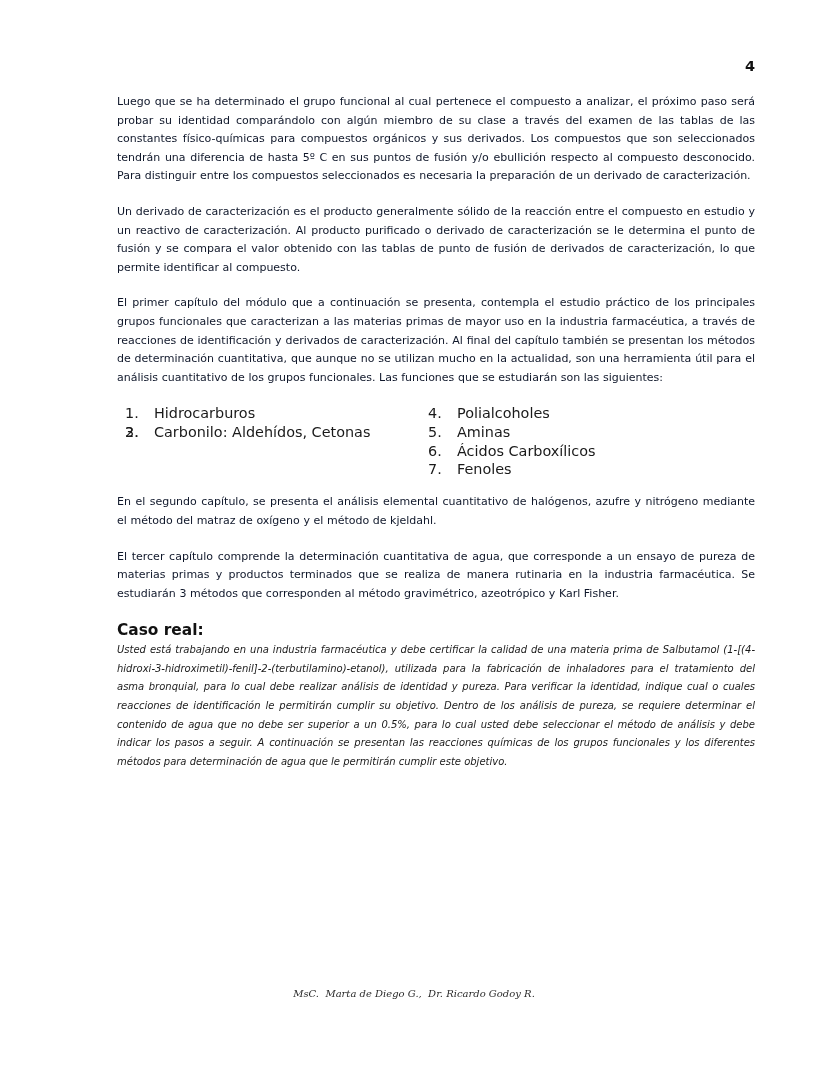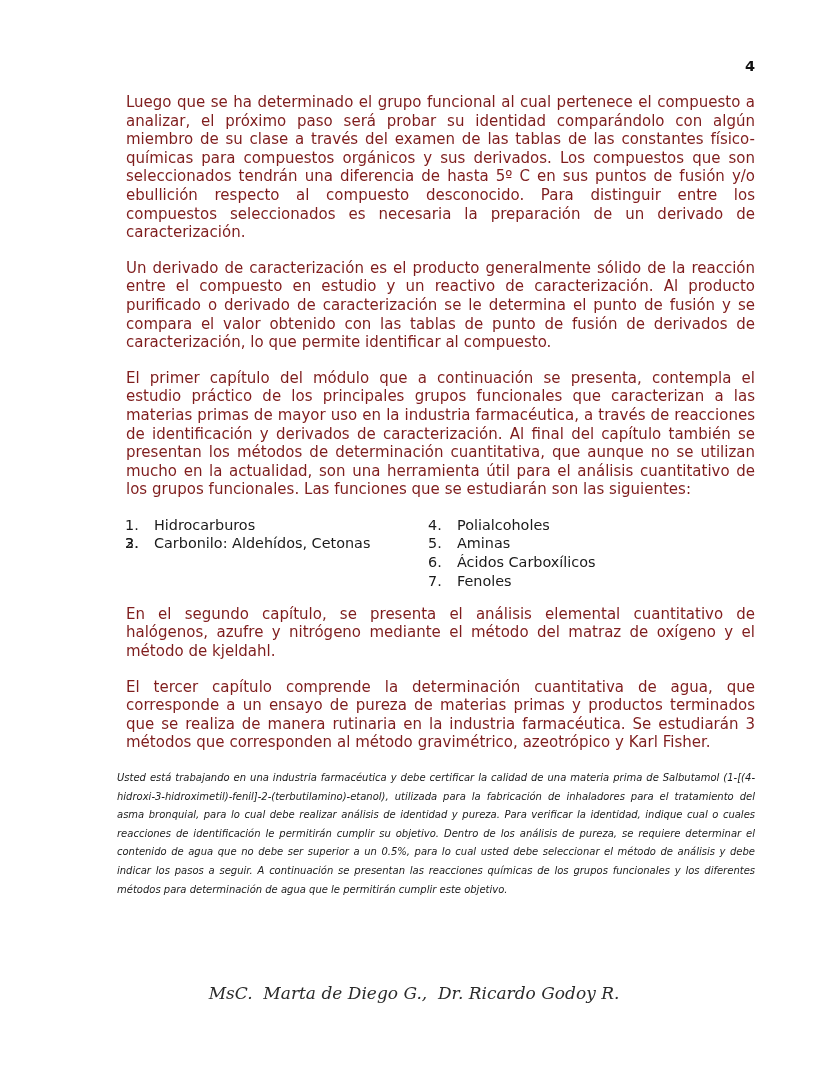--- a/index.html
+++ b/index.html
@@ -36,26 +36,26 @@
   }
 
   .content {
     position: absolute;
     left: 117px;
     top: 93px;
     width: 638px;
   }
 
   p.body-par {
-    margin: 0 0 17px 9px;
-    font-size: 15px;
+    margin: 0 0 17px 0;
+    font-size: 11px;
     line-height: 18.6px;
     text-align: justify;
     text-justify: inter-word;
-    color: #7f1d1d;
+    color: #0f172a;
     word-spacing: 0.1px;
   }
 
   p.body-par:last-child {
     margin-bottom: 0;
   }
 
   
   .fn-list {
     position: relative;
@@ -108,21 +108,21 @@
 
   
   .footer {
     position: absolute;
     left: 0;
     top: 986px;
     width: 828px;
     text-align: center;
     font-family: "DejaVu Serif", "Liberation Serif", serif;
     font-style: italic;
-    font-size: 17px;
+    font-size: 10px;
     line-height: 15px;
     color: #2b2b2b;
   }
   .footer .fline {
     display: block;
     white-space: pre;
   }
 </style>
 </head>
 <body>
@@ -173,20 +173,21 @@
           <span>Fenoles</span>
         </div>
       </div>
 
     </div>
 
     <p class="body-par">En el segundo capítulo, se presenta el análisis elemental cuantitativo de halógenos, azufre y nitrógeno mediante el método del matraz de oxígeno y el método de kjeldahl.</p>
 
     <p class="body-par">El tercer capítulo comprende la determinación cuantitativa de agua, que corresponde a un ensayo de pureza de materias primas y productos terminados que se realiza de manera rutinaria en la industria farmacéutica. Se estudiarán 3 métodos que corresponden al método gravimétrico, azeotrópico y Karl Fisher.</p>
 
+    <div class="caso-heading">Caso real:</div>
 
     <p class="italic-par">Usted está trabajando en una industria farmacéutica y debe certificar la calidad de una materia prima de Salbutamol (1-[(4-hidroxi-3-hidroximetil)-fenil]-2-(terbutilamino)-etanol), utilizada para la fabricación de inhaladores para el tratamiento del asma bronquial, para lo cual debe realizar análisis de identidad y pureza. Para verificar la identidad, indique cual o cuales reacciones de identificación le permitirán cumplir su objetivo. Dentro de los análisis de pureza, se requiere determinar el contenido de agua que no debe ser superior a un 0.5%, para lo cual usted debe seleccionar el método de análisis y debe indicar los pasos a seguir. A continuación se presentan las reacciones químicas de los grupos funcionales y los diferentes métodos para determinación de agua que le permitirán cumplir este objetivo.</p>
 
   </div>
 
   <div class="footer">
     <span class="fline">MsC.  Marta de Diego G.,  Dr. Ricardo Godoy R.</span>
   </div>
 
 </div>

